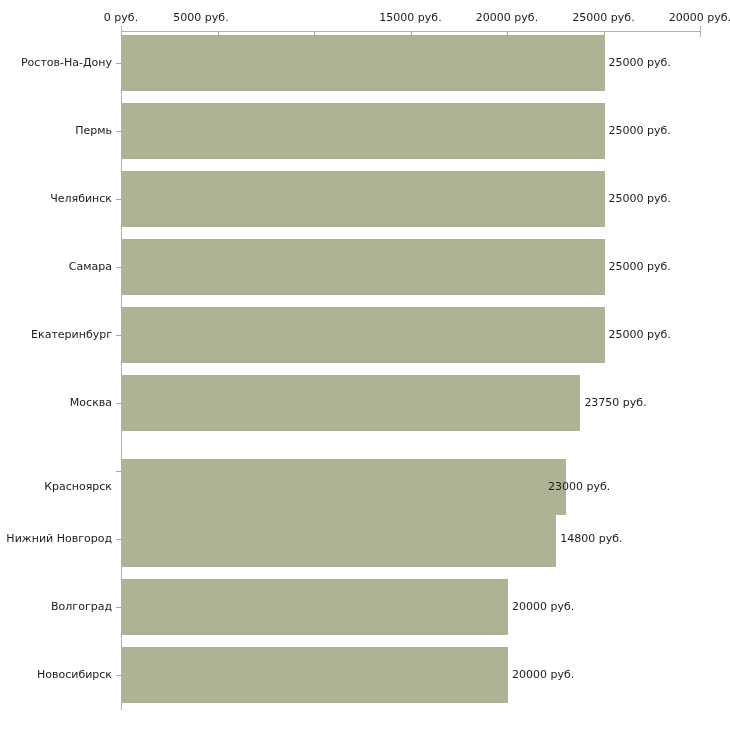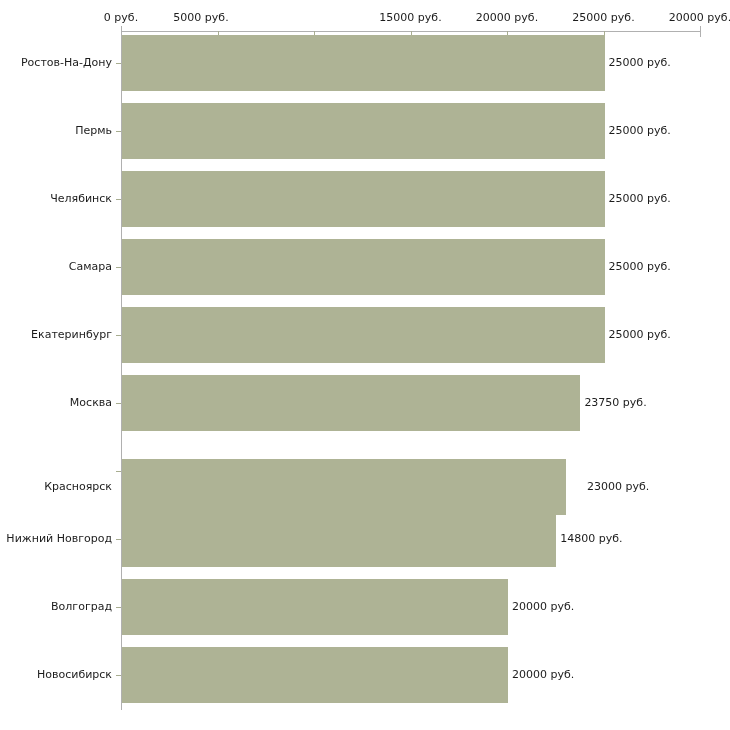--- a/index.html
+++ b/index.html
@@ -190,21 +190,21 @@
         <div class="bar-value" style="left: 603.5px;">25000 руб.</div>
       </div>
       <div class="bar-row" style="top: 375px;">
         <div class="cat-label">Москва</div>
         <div class="bar" style="width: 458.375px; background: rgb(174, 179, 149);"></div>
         <div class="bar-value" style="left: 579.375px;">23750 руб.</div>
       </div>
       <div class="bar-row" style="top: 443px; margin-top: 16px;">
         <div class="cat-label">Красноярск</div>
         <div class="bar" style="width: 443.9px; background: rgb(174, 179, 149);"></div>
-        <div class="bar-value" style="left: 582px;">23000 руб.</div>
+        <div class="bar-value" style="left: 543px;">23000 руб.</div>
       </div>
       <div class="bar-row" style="top: 511px;">
         <div class="cat-label">Нижний Новгород</div>
         <div class="bar" style="width: 434.25px; background: rgb(174, 179, 149);"></div>
         <div class="bar-value" style="left: 555.25px;">14800 руб.</div>
       </div>
       <div class="bar-row" style="top: 579px; padding-left: 8px;">
         <div class="cat-label">Волгоград</div>
         <div class="bar" style="width: 386px; background: rgb(174, 179, 149);"></div>
         <div class="bar-value" style="left: 507px;">20000 руб.</div>

